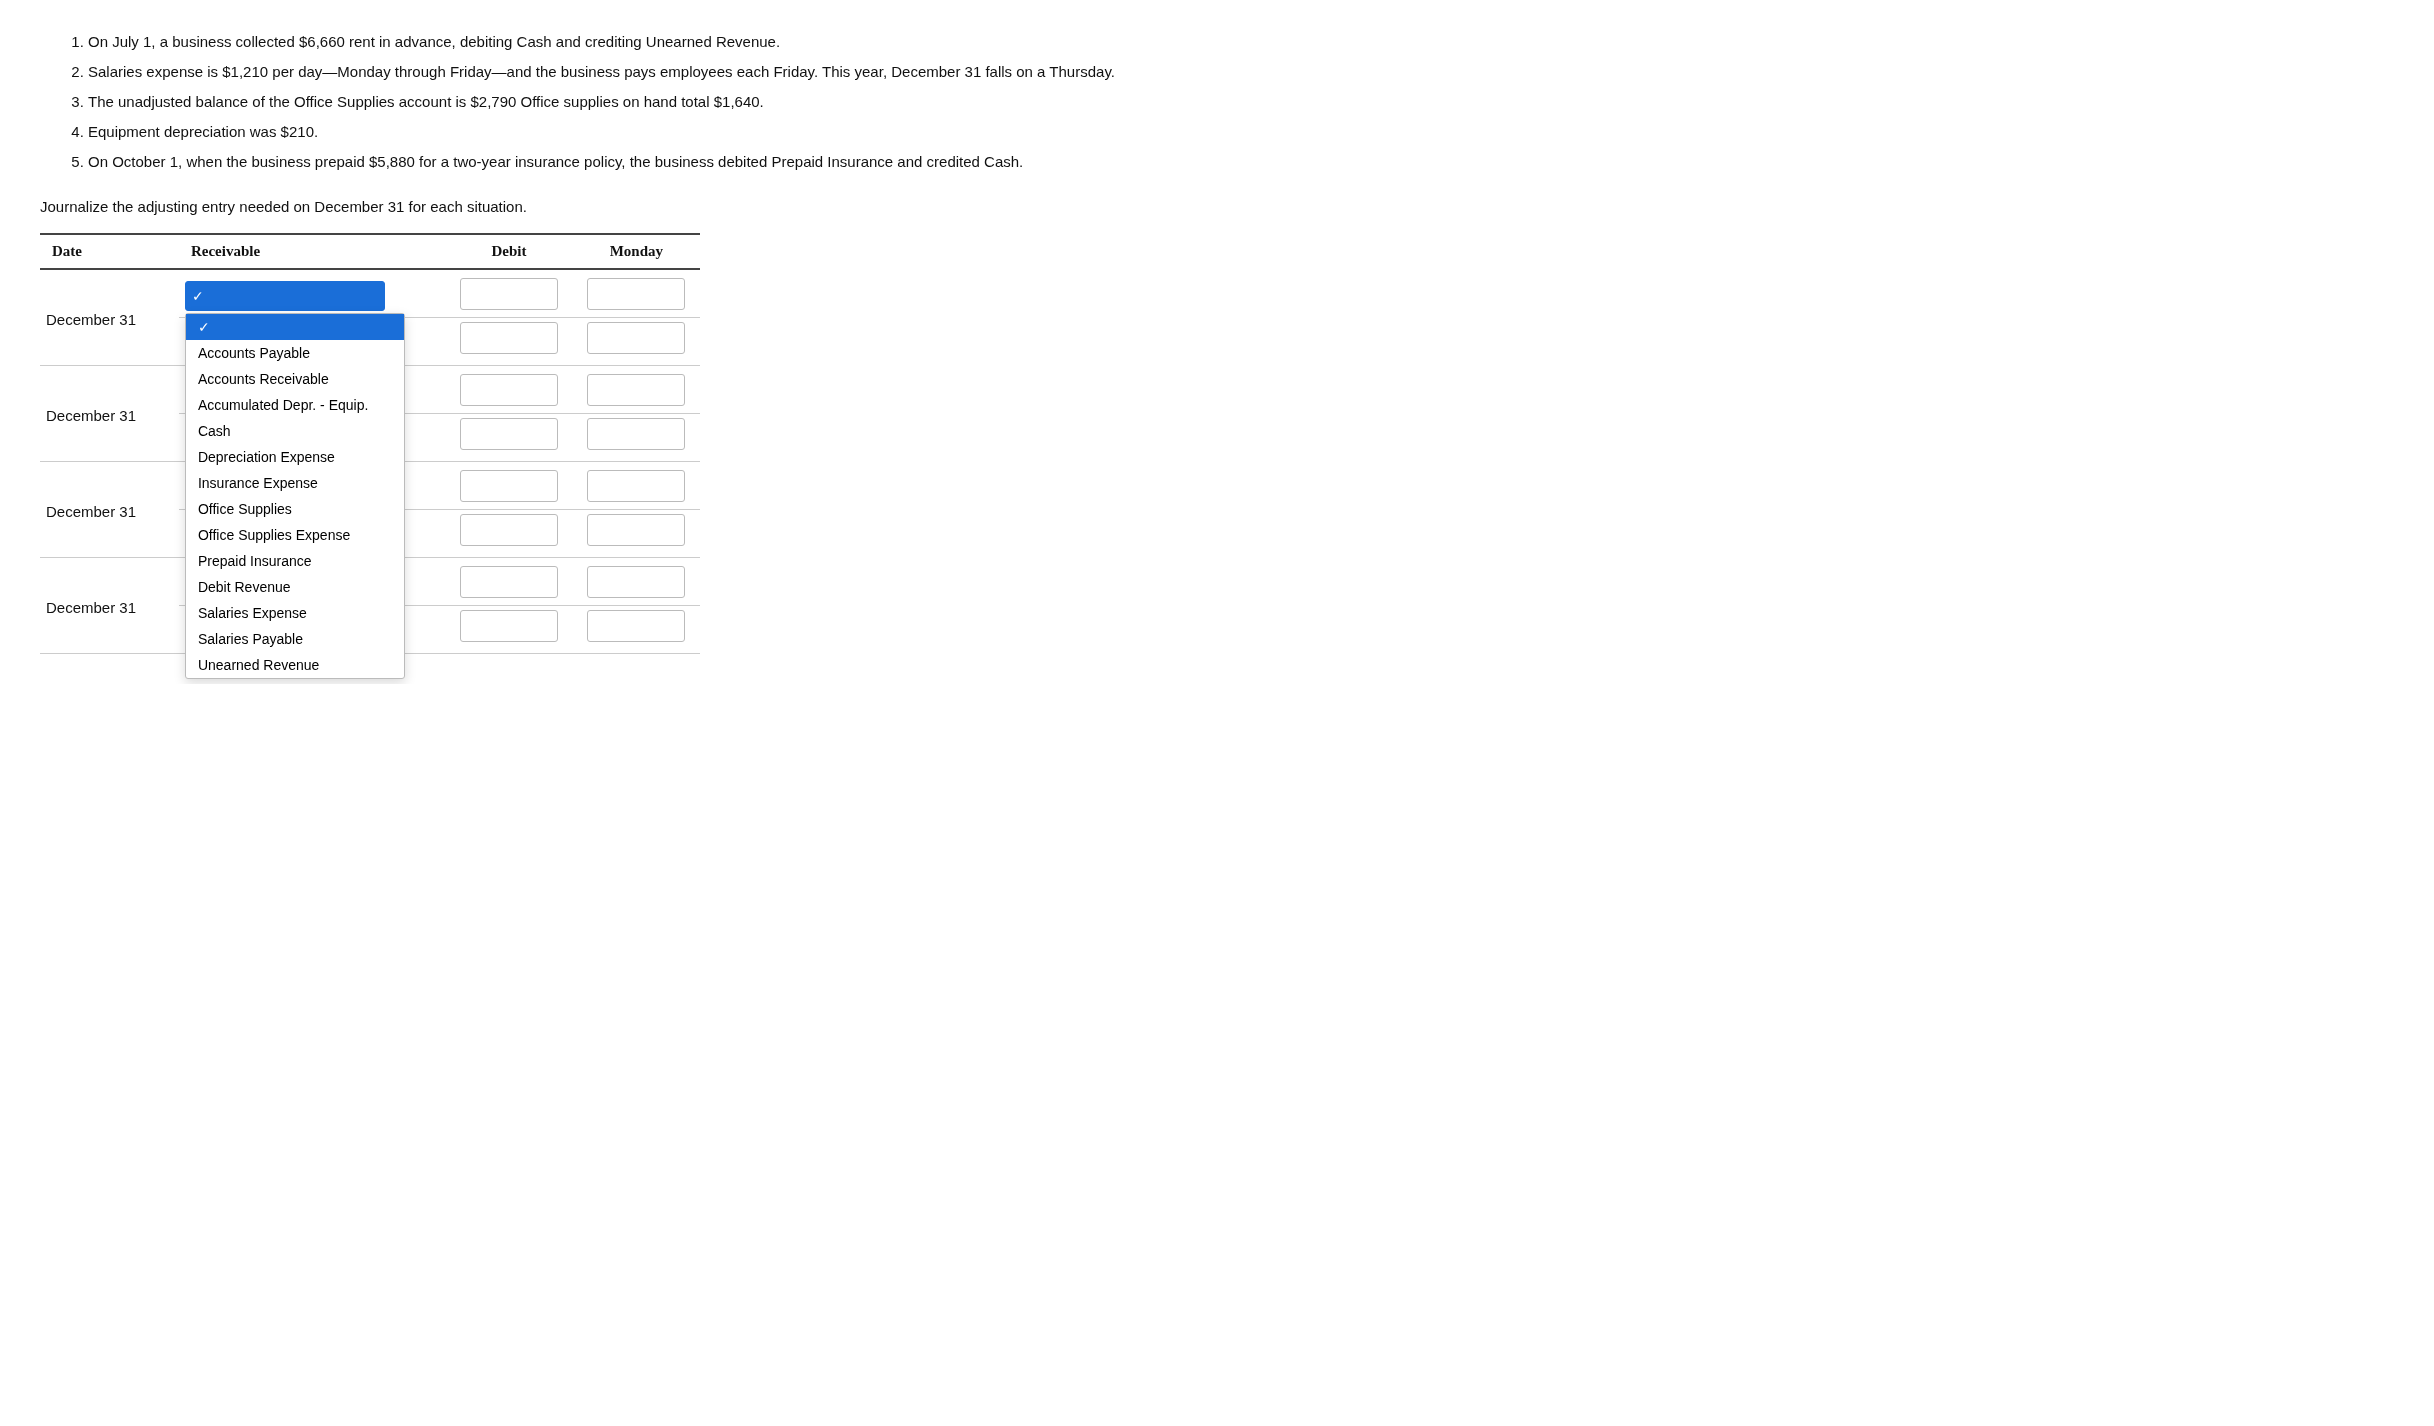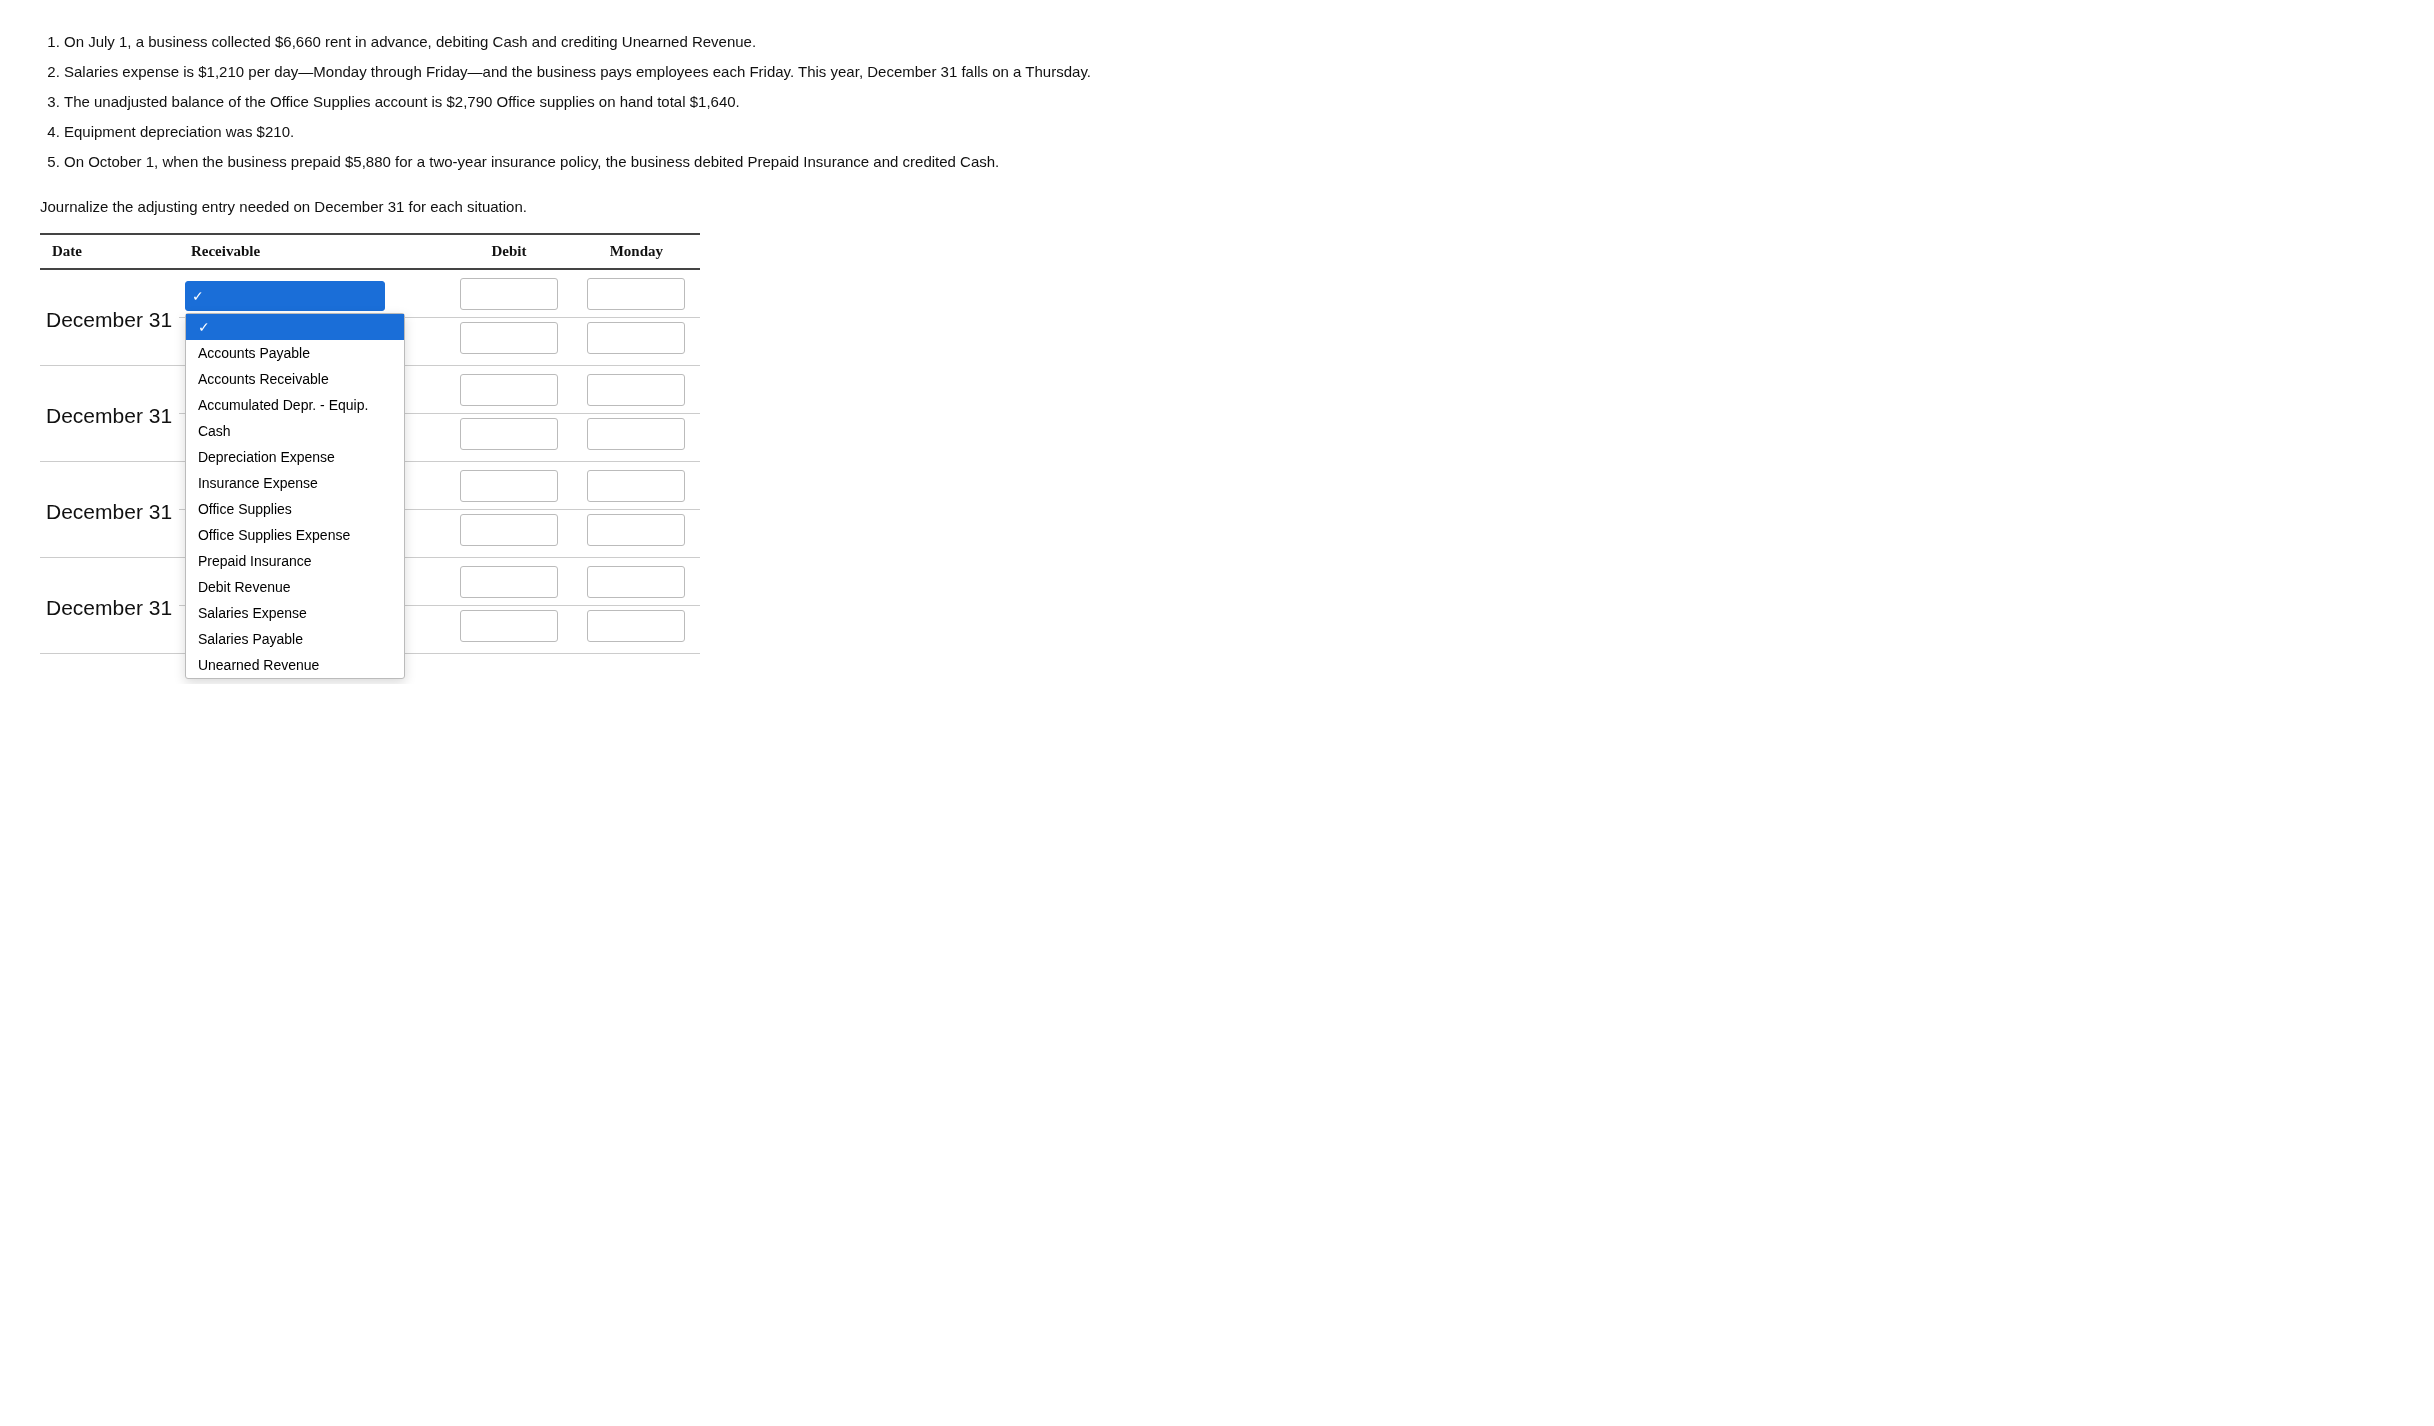--- a/index.html
+++ b/index.html
@@ -13,20 +13,21 @@
     .instructions {
       margin-bottom: 24px;
       line-height: 1.6;
     }
     ol.main-list {
       margin-left: 24px;
       margin-bottom: 0;
     }
     ol.main-list > li {
       margin-bottom: 6px;
+      margin-left: 24px;
     }
     ol.sub-list {
       list-style-type: lower-alpha;
       margin-left: 28px;
       margin-top: 4px;
     }
     ol.sub-list > li {
       margin-bottom: 4px;
     }
     .prompt {
@@ -62,21 +63,21 @@
       border: none;
       vertical-align: middle;
     }
     .row-group {
       border-bottom: 1px solid #ccc;
     }
     .row-group td {
       border: none;
     }
     .date-cell {
-      font-size: 21px;
+      font-size: 15px;
       padding: 6px 8px;
       vertical-align: top;
       padding-top: 10px;
     }
     .desc-cell {
       padding: 4px 4px;
       position: relative;
     }
     .debit-cell, .credit-cell {
       padding: 4px 6px;

